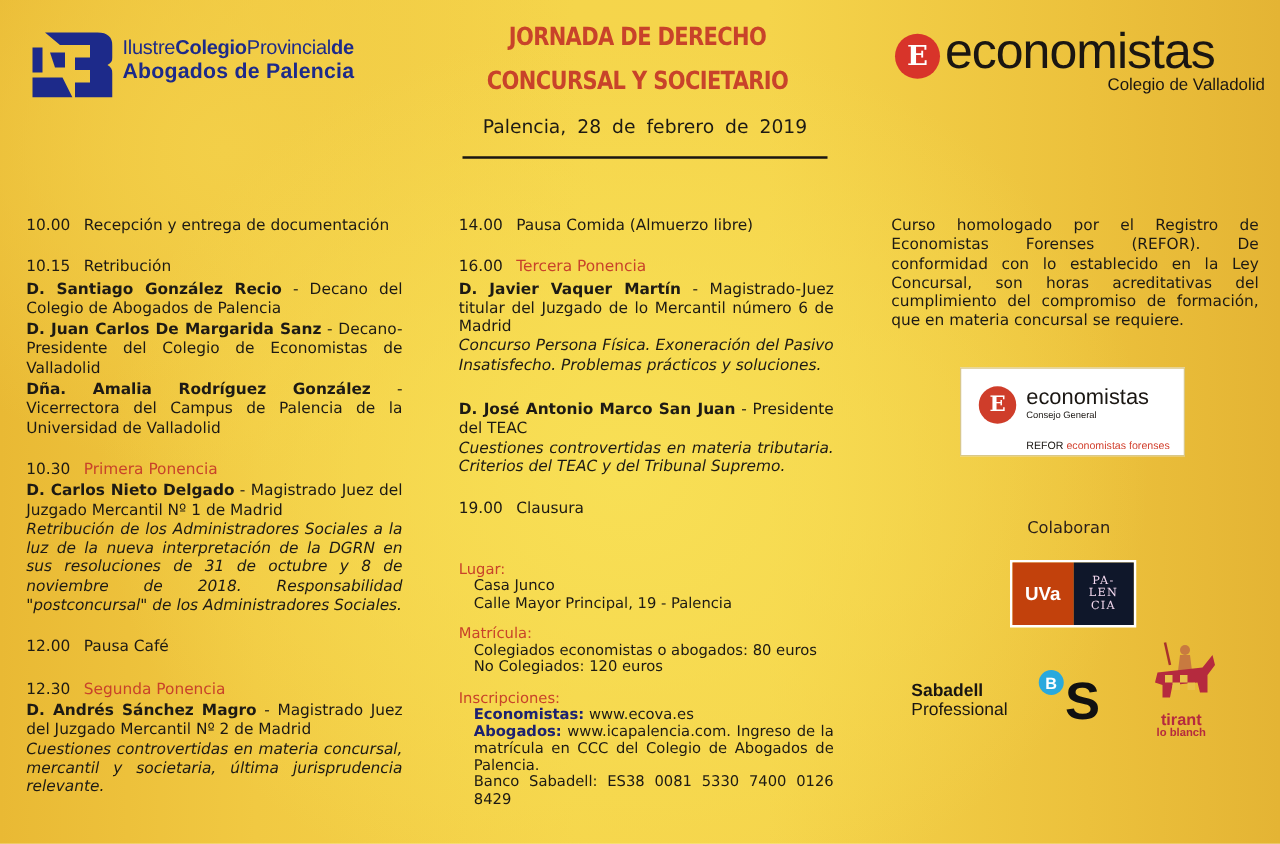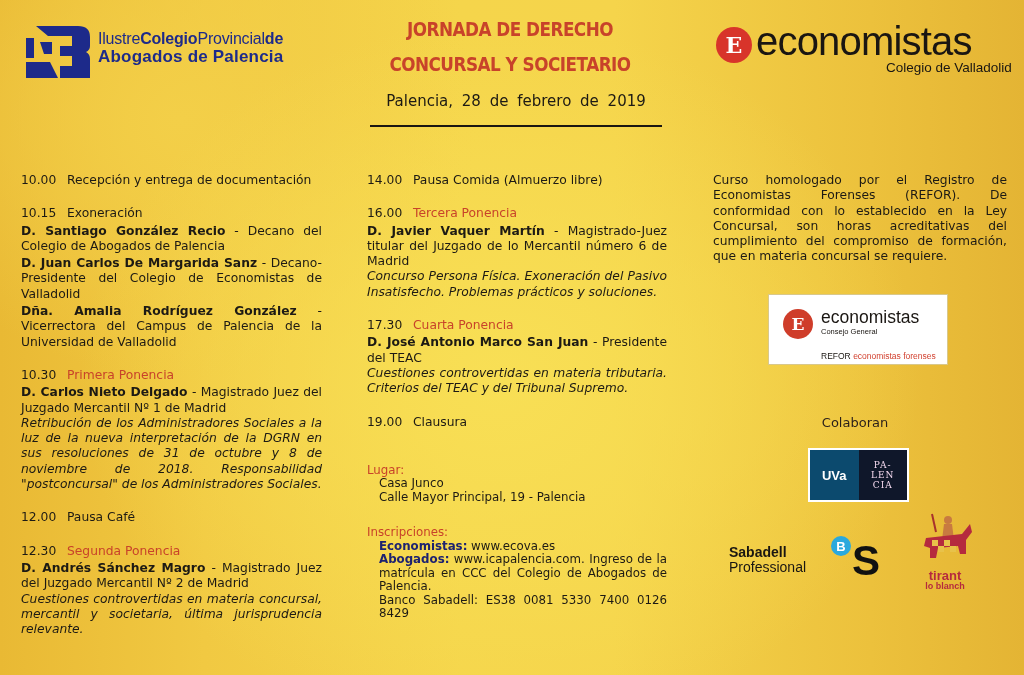--- a/index.html
+++ b/index.html
@@ -64,21 +64,21 @@
     .refor-box { left: 768px; top: 294px; width: 180px; height: 71px; background: #fff; border: 1px solid #d9c88a; }
     .refor-badge { left: 14px; top: 14px; width: 30px; height: 30px; border-radius: 50%; background: #cf3d2a; color: #fff;
       font-family: "DejaVu Serif", serif; font-size: 17px; line-height: 30px; text-align: center; font-weight: bold; }
     .refor-word { left: 52px; top: 12px; font-family: "Liberation Sans", sans-serif; font-size: 17.5px; color: #1a1612; line-height: 20px; }
     .refor-consejo { left: 52px; top: 32px; font-family: "Liberation Sans", sans-serif; font-size: 7.5px; color: #1a1612; }
     .refor-line { left: 52px; top: 56px; font-family: "Liberation Sans", sans-serif; font-size: 8.5px; color: #1a1612; white-space: nowrap; }
     .refor-line span.red { color: #d2412f; }
 
     .colaboran { left: 780px; top: 415px; width: 150px; text-align: center; font-size: 13px; color: #2a1f1a; }
     .uva-box { left: 808px; top: 448px; width: 101px; height: 54px; border: 2px solid #fff; display: flex; }
-    .uva-left { width: 50%; background: #0c4a6e; color: #fff; font-family: "Liberation Sans", sans-serif; font-weight: bold; font-size: 13px;
+    .uva-left { width: 50%; background: #c2410c; color: #fff; font-family: "Liberation Sans", sans-serif; font-weight: bold; font-size: 15px;
       display: flex; align-items: center; justify-content: center; }
     .uva-right { width: 50%; background: #0f172a; color: #f4d9ef; font-family: "DejaVu Serif", serif; font-size: 9px; line-height: 10px;
       display: flex; flex-direction: column; align-items: center; justify-content: center; letter-spacing: 1px; }
 
     .sab-text { left: 729px; top: 545px; font-family: "Liberation Sans", sans-serif; color: #1a1612; line-height: 15px; }
     .sab-text .b1 { font-size: 14px; font-weight: bold; }
     .sab-text .b2 { font-size: 14px; }
     .bs-logo { left: 828px; top: 535px; width: 58px; height: 42px; }
     .tirant-logo { left: 918px; top: 510px; width: 56px; height: 58px; }
     .tirant-text { left: 913px; top: 570px; width: 64px; text-align: center; color: #b52a3e; font-family: "Liberation Sans", sans-serif; font-weight: bold; line-height: 11px; }
@@ -108,21 +108,21 @@
 <div class="abs eco-badge">E</div>
 <div class="abs eco-word">economistas</div>
 <div class="abs eco-sub">Colegio de Valladolid</div>
 
 <div class="col col-left">
   <div class="time-row">
     <span class="time">10.00</span><span>Recepción y entrega de documentación</span>
   </div>
   <div class="gap-s"></div>
   <div class="time-row">
-    <span class="time">10.15</span><span>Exoneración</span>
+    <span class="time">10.15</span><span>Retribución</span>
   </div>
   <div class="speaker"><b>D. Santiago González Recio</b><span> - Decano del Colegio de Abogados de Palencia</span></div>
   <div class="speaker"><b>D. Juan Carlos De Margarida Sanz</b><span> - Decano-Presidente del Colegio de Economistas de Valladolid</span></div>
   <div class="speaker"><b>Dña. Amalia Rodríguez González</b><span> - Vicerrectora del Campus de Palencia de la Universidad de Valladolid</span></div>
   <div class="gap-s"></div>
   <div class="time-row">
     <span class="time">10.30</span><span class="ponencia-label">Primera Ponencia</span>
   </div>
   <div class="speaker"><b>D. Carlos Nieto Delgado</b><span> - Magistrado Juez del Juzgado Mercantil Nº 1 de Madrid</span></div>
   <div class="topic">Retribución de los Administradores Sociales a la luz de la nueva interpretación de la DGRN en sus resoluciones de 31 de octubre y 8 de noviembre de 2018. Responsabilidad "postconcursal" de los Administradores Sociales.</div>
@@ -142,38 +142,40 @@
   <div class="time-row">
     <span class="time">14.00</span><span>Pausa Comida (Almuerzo libre)</span>
   </div>
   <div class="gap-s"></div>
   <div class="time-row">
     <span class="time">16.00</span><span class="ponencia-label">Tercera Ponencia</span>
   </div>
   <div class="speaker"><b>D. Javier Vaquer Martín</b><span> - Magistrado-Juez titular del Juzgado de lo Mercantil número 6 de Madrid</span></div>
   <div class="topic">Concurso Persona Física. Exoneración del Pasivo Insatisfecho. Problemas prácticos y soluciones.</div>
   <div class="gap-s"></div>
-  <div class="time-row">
-    <span class="time">17.30</span><span class="ponencia-label">Cuarta Ponencia</span>
-  </div>
   <div class="speaker"><b>D. José Antonio Marco San Juan</b><span> - Presidente del TEAC</span></div>
   <div class="topic">Cuestiones controvertidas en materia tributaria. Criterios del TEAC y del Tribunal Supremo.</div>
   <div class="gap-s"></div>
   <div class="time-row">
     <span class="time">19.00</span><span>Clausura</span>
   </div>
 
   <div style="height:34px"></div>
 
   <div>
     <div class="info-head">Lugar:</div>
     <div class="info-line">Casa Junco</div>
     <div class="info-line">Calle Mayor Principal, 19 - Palencia</div>
   </div>
   <div style="height:11px"></div>
+  <div>
+    <div class="info-head">Matrícula:</div>
+    <div class="info-line">Colegiados economistas o abogados: 80 euros</div>
+    <div class="info-line">No Colegiados: 120 euros</div>
+  </div>
   <div style="height:11px"></div>
   <div>
     <div class="info-head">Inscripciones:</div>
     <div class="info-line"><b>Economistas:</b><span> www.ecova.es</span></div>
     <div class="info-line"><b>Abogados:</b><span> www.icapalencia.com. Ingreso de la matrícula en CCC del Colegio de Abogados de Palencia.</span></div>
     <div class="info-line">Banco Sabadell: ES38 0081 5330 7400 0126 8429</div>
   </div>
 </div>
 
 <div class="col col-right">

